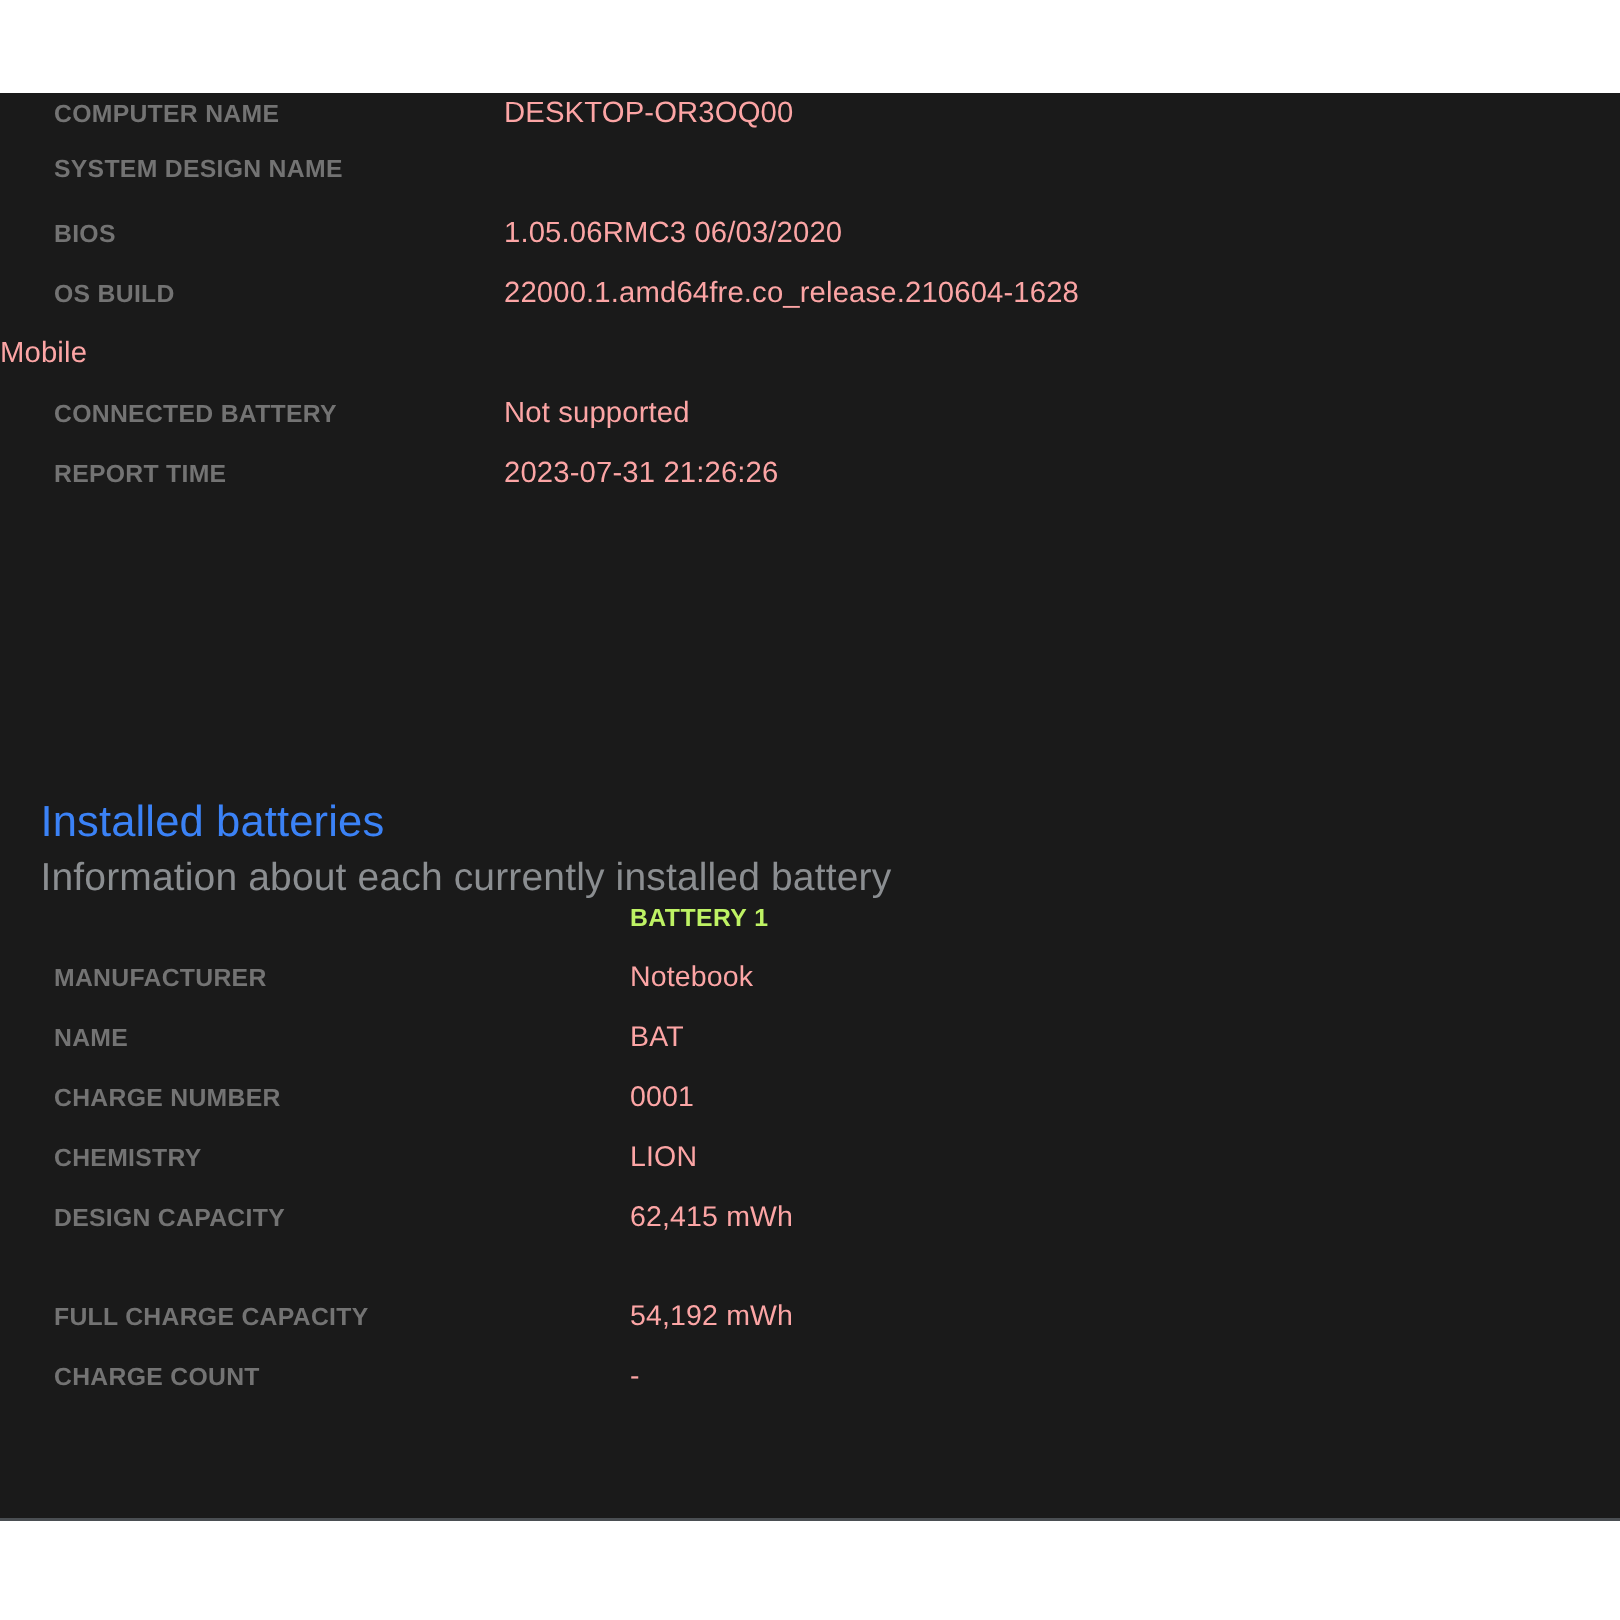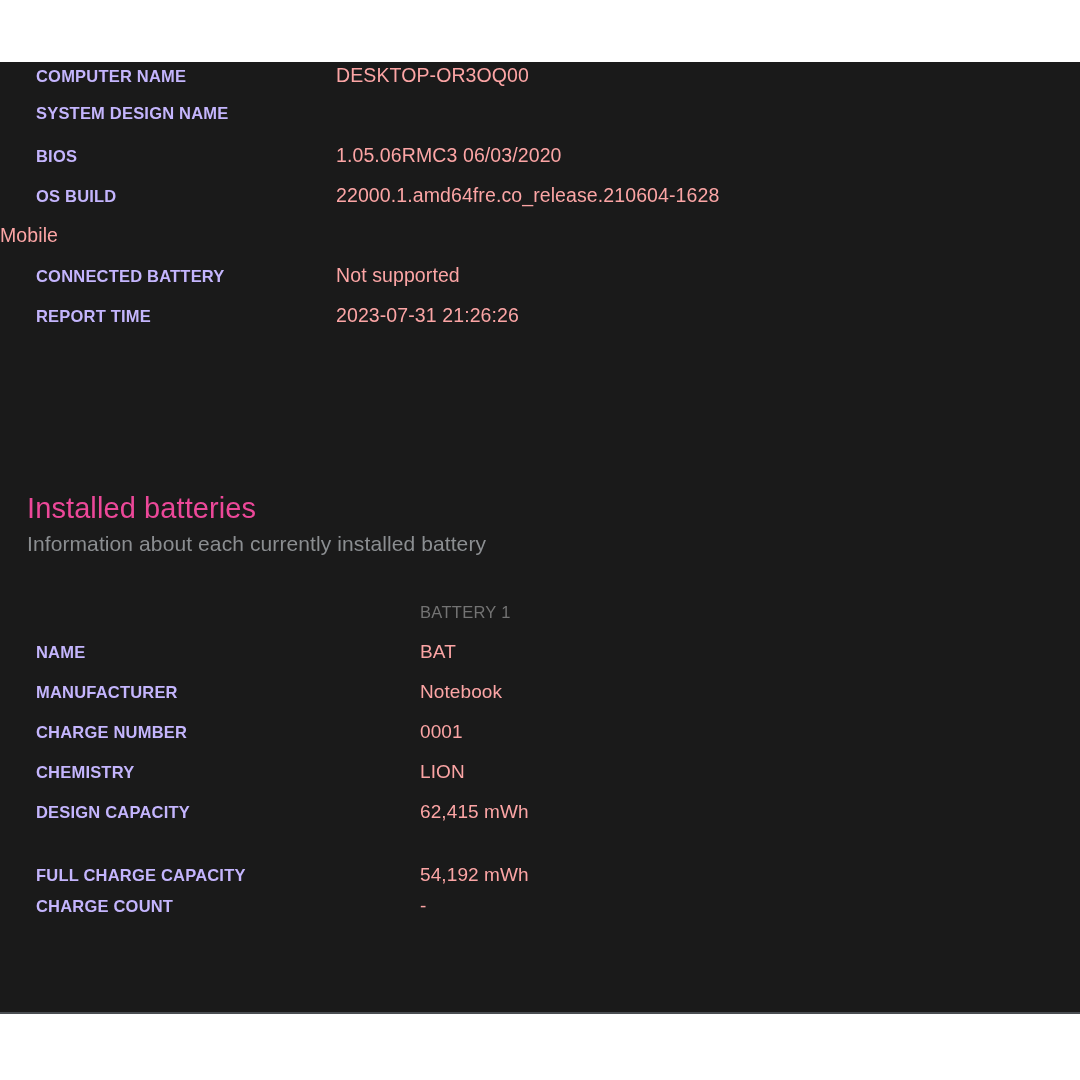--- a/index.html
+++ b/index.html
@@ -32,28 +32,27 @@
     left: 0;
     top: 0;
     width: 100%;
   }
   .kv-row {
     display: flex;
     align-items: baseline;
     height: 40px;
   }
   .kv-row.spacer-above {
-    margin-top: 14px;
-    align-items: center;
+    margin-top: 26px;
   }
   .kv-key {
     width: 336px;
     padding-left: 36px;
     box-sizing: border-box;
-    color: #c4b5fd;
+    color: #737373;
     font-weight: bold;
     font-size: 16.5px;
     letter-spacing: 0.2px;
     white-space: nowrap;
   }
   .kv-val {
     color: #fca5a5;
     font-weight: 400;
     font-size: 19px;
     letter-spacing: 0.1px;
@@ -73,30 +72,31 @@
 
   
   #installed-batteries-section {
     position: absolute;
     left: 0;
     top: 428px;
     width: 100%;
   }
   .section-title {
     padding-left: 27px;
-    color: #ec4899;
+    color: #3b82f6;
     font-size: 29px;
     font-weight: 400;
     line-height: 36px;
     letter-spacing: 0.1px;
+    margin-top: 40px;
   }
   .section-subtitle {
     padding-left: 27px;
     color: #8b8e91;
-    font-size: 21px;
+    font-size: 26px;
     font-weight: 300;
     line-height: 30px;
     margin-top: 3px;
     letter-spacing: 0.1px;
   }
 
   
   #battery-table {
     position: absolute;
     left: 0;
@@ -105,22 +105,22 @@
   }
   .battery-header-row {
     display: flex;
     align-items: baseline;
     height: 38px;
   }
   .battery-header-spacer {
     width: 420px;
   }
   .battery-col-header {
-    color: #737373;
-    font-weight: normal;
+    color: #bef264;
+    font-weight: bold;
     font-size: 16.5px;
     letter-spacing: 0.3px;
     white-space: nowrap;
   }
   #battery-table .kv-key {
     width: 420px;
   }
   #battery-table .kv-val {
     font-size: 19px;
   }
@@ -163,26 +163,26 @@
     <div class="section-title">Installed batteries</div>
     <div class="section-subtitle">Information about each currently installed battery</div>
   </div>
 
   <div id="battery-table" class="kv-table">
     <div class="battery-header-row">
       <div class="battery-header-spacer"></div>
       <div class="battery-col-header">BATTERY 1</div>
     </div>
   <div class="kv-row">
+        <div class="kv-key">MANUFACTURER</div>
+        <div class="kv-val">Notebook</div>
+      </div>
+      <div class="kv-row">
         <div class="kv-key">NAME</div>
         <div class="kv-val">BAT</div>
-      </div>
-      <div class="kv-row">
-        <div class="kv-key">MANUFACTURER</div>
-        <div class="kv-val">Notebook</div>
       </div>
       <div class="kv-row">
         <div class="kv-key">CHARGE NUMBER</div>
         <div class="kv-val">0001</div>
       </div>
       <div class="kv-row">
         <div class="kv-key">CHEMISTRY</div>
         <div class="kv-val">LION</div>
       </div>
       <div class="kv-row">

